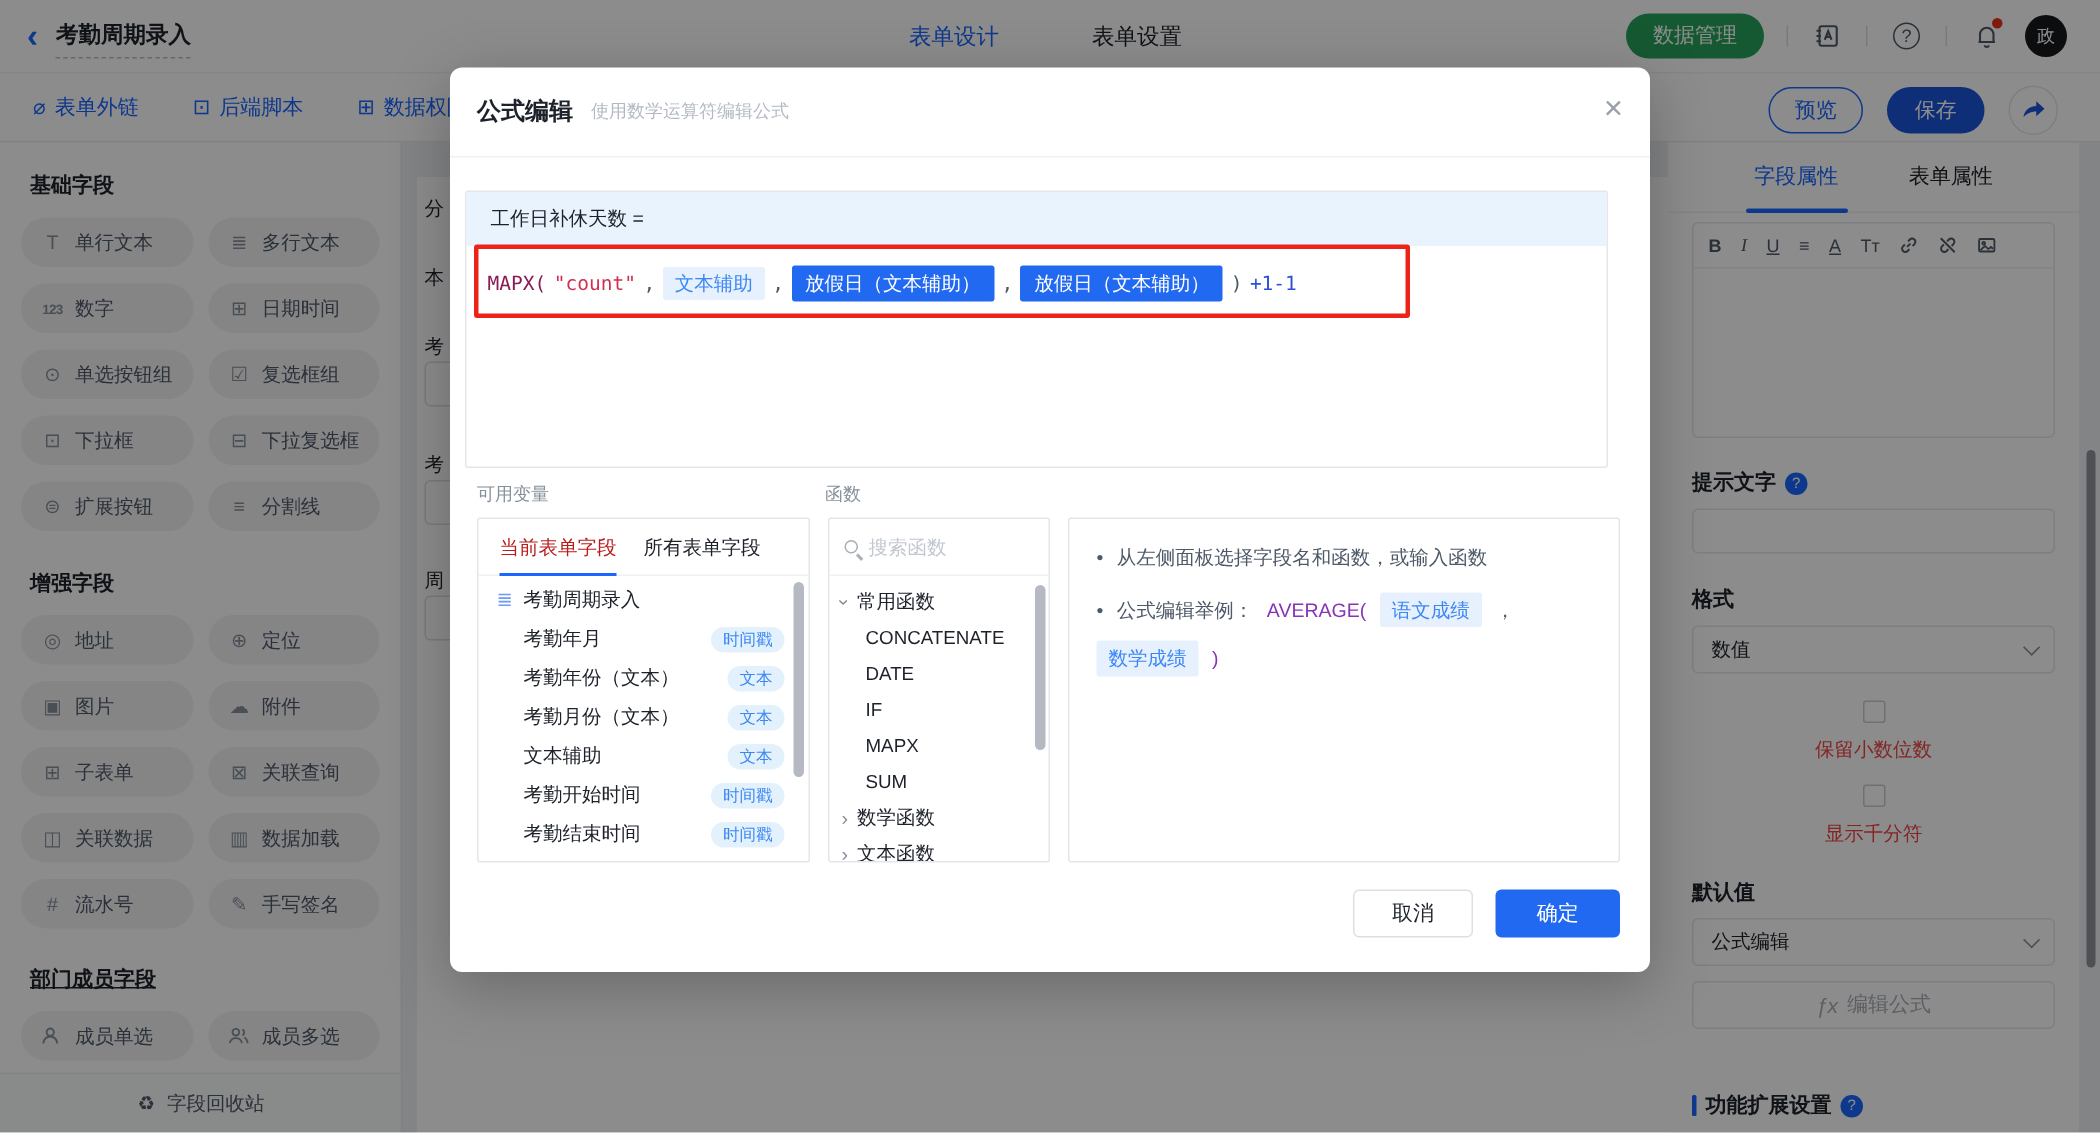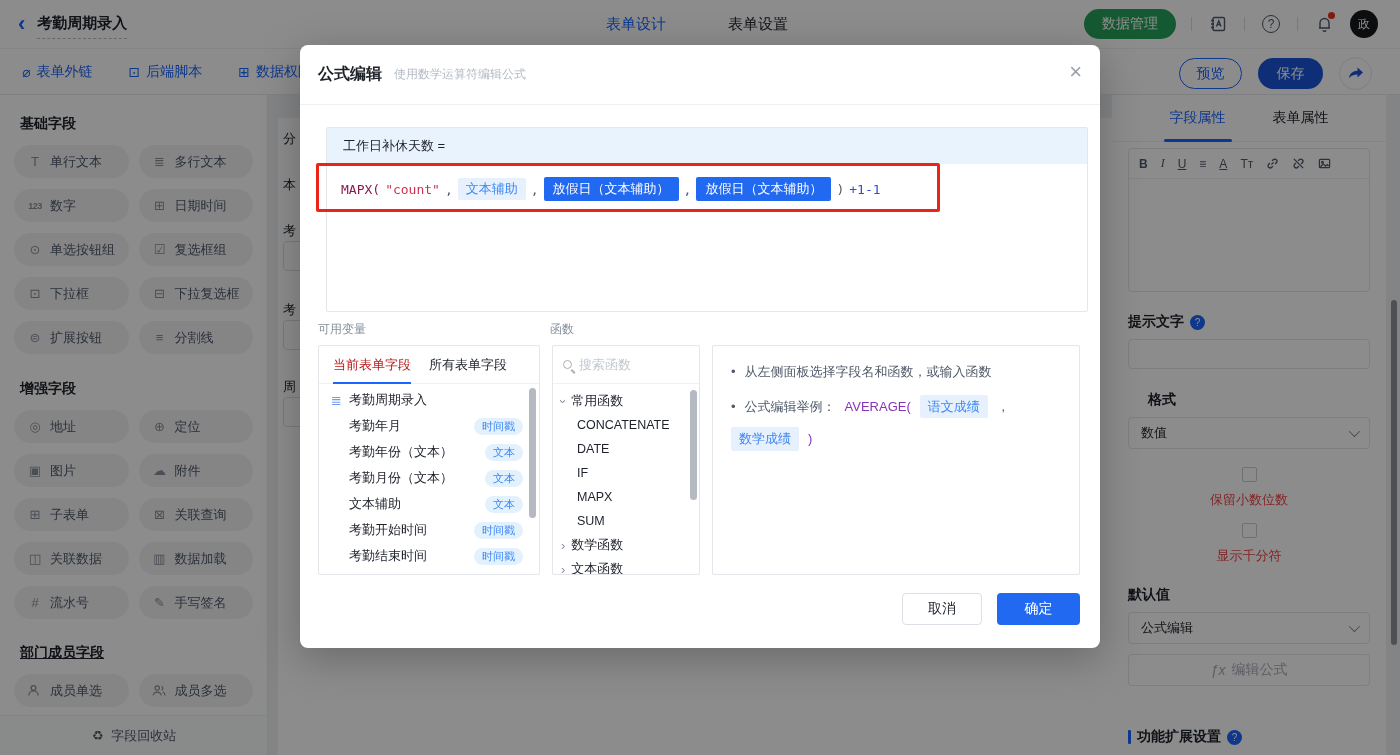--- a/index.html
+++ b/index.html
@@ -57,21 +57,21 @@
   .ptab.active::after { content:""; position:absolute; left:-6px; right:-6px; bottom:0; height:3px; background:#1a66ff; border-radius:2px; }
   .props-body { padding:6px 16px 0 16px; }
   .rtbox { border:1px solid #e5e6eb; border-radius:4px; height:144px; }
   .rt-toolbar { height:30px; border-bottom:1px solid #f0f1f3; display:flex; align-items:center; padding:0 10px; gap:13px; color:#4e5969; }
   .rt-ic { font-size:12px; cursor:pointer; display:flex; align-items:center; }
   .rt-ic.b { font-weight:700; }
   .rt-ic.i { font-style:italic; font-family:"Liberation Serif",serif; }
   .rt-ic.u { text-decoration:underline; }
   .rt-ic.a { text-decoration:underline; }
   .plabel { font-size:14px; font-weight:700; margin-top:21px; display:flex; align-items:center; gap:6px; }
-  .plabel.fmt { margin-top:22px;margin-left:20px; }
+  .plabel.fmt { margin-top:22px; }
   .qblue { width:15px; height:15px; border-radius:50%; background:#1a66ff; color:#fff; font-size:10px; display:flex; align-items:center; justify-content:center; font-weight:400; }
   .pinput { margin-top:8px; height:30px; border:1px solid #e5e6eb; border-radius:4px; background:#fff; width:100%; }
   .pselect { margin-top:8px; height:32px; border:1px solid #e5e6eb; border-radius:4px; display:flex; align-items:center; justify-content:space-between; padding:0 12px; cursor:pointer; color:#1d2129; }
   .chev-down { width:8px; height:8px; border-right:1.5px solid #86909c; border-bottom:1.5px solid #86909c; transform:rotate(45deg) translateY(-2px); }
   .cbrow { display:flex; align-items:center; gap:9px; margin-top:18px; color:#ef4444; cursor:pointer;flex-direction:column; }
   .cbrow + .cbrow { margin-top:14px; }
   .cbox { width:15px; height:15px; border:1px solid #c9cdd4; border-radius:2px; background:#fff; }
   .fxbtn { margin-top:10px; height:32px; border:1px solid #e5e6eb; border-radius:4px; display:flex; align-items:center; justify-content:center; gap:6px; color:#a9aeb8; cursor:pointer; font-size:14px; }
   .exthdr { margin-top:42px; display:flex; align-items:center; gap:6px; font-size:14px; font-weight:700; }
   .bluebar { width:3px; height:14px; background:#1a66ff; border-radius:1px; }
@@ -79,21 +79,21 @@
   .page-scroll { position:absolute; left:1391px; top:300px; width:6px; height:345px; background:#8f9399; border-radius:3px; z-index:2; }
 
   
   .overlay { position:absolute; inset:0; background:rgba(0,0,0,0.45); z-index:50; }
   .modal { position:absolute; left:300px; top:45px; width:800px; height:603px; background:#fff; border-radius:8px; box-shadow:0 10px 40px rgba(0,0,0,0.25); z-index:100; }
   .m-hdr { position:absolute; left:0; top:0; width:100%; height:60px; border-bottom:1px solid #f0f1f3; display:flex; align-items:center; padding:0 18px; }
   .m-title { font-size:16px; font-weight:700; }
   .m-sub { font-size:12px; color:#b4bac4; margin-left:12px; }
   .m-close { position:absolute; right:18px; top:16px; font-size:22px; color:#9aa0a8; cursor:pointer; line-height:1; }
 
-  .m-formula { position:absolute; left:26px; top:82px; width:762px; height:185px; border:1px solid #e5e6eb; border-radius:2px; overflow:hidden; }
+  .m-formula { position:absolute; left:10px; top:82px; width:762px; height:185px; border:1px solid #e5e6eb; border-radius:2px; overflow:hidden; }
   .f-head { height:36px; background:#e8f3fe; display:flex; align-items:center; padding:0 16px; font-size:13px; color:#1d2129; }
   .f-body { padding:13px 14px; cursor:text; }
   .code { font-family:"DejaVu Sans Mono","Liberation Mono",monospace; font-size:13px; display:flex; align-items:center; flex-wrap:wrap; gap:5px; }
   .tok-fn { color:#8b1a55; }
   .tok-str { color:#d03050; }
   .tok-comma { color:#4e5969; }
   .chip-light { background:#e6f1fd; color:#3d87f5; padding:2px 8px; border-radius:2px; font-family:"Liberation Sans","DejaVu Sans",sans-serif; cursor:pointer; }
   .chip-solid { background:#2269f2; color:#fff; padding:3px 9px; border-radius:2px; font-family:"Liberation Sans","DejaVu Sans",sans-serif; cursor:pointer; }
   .tok-paren { color:#4e5969; }
   .tok-num { color:#2b50d8; }

